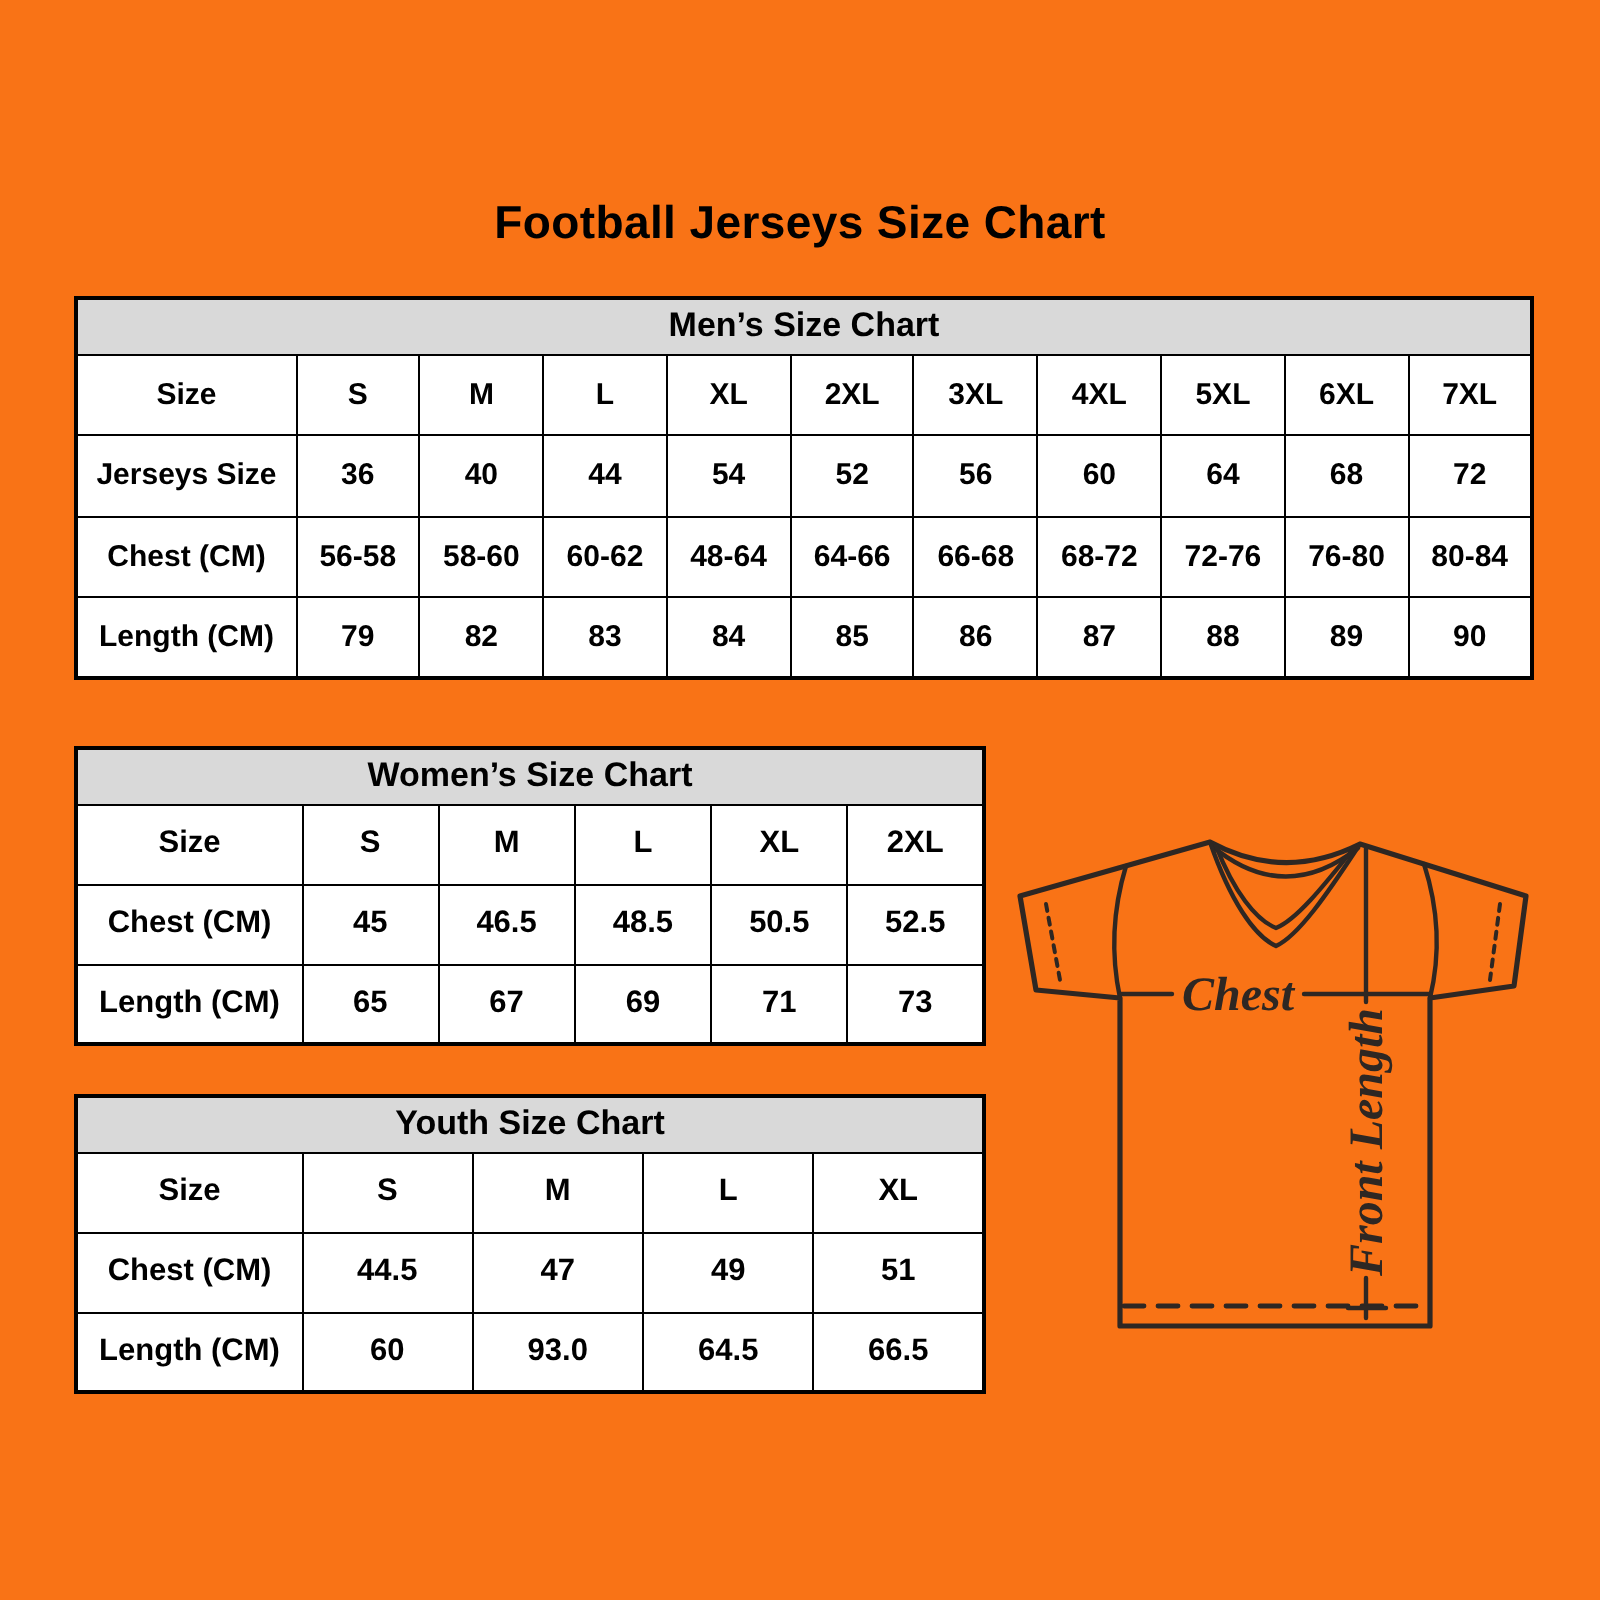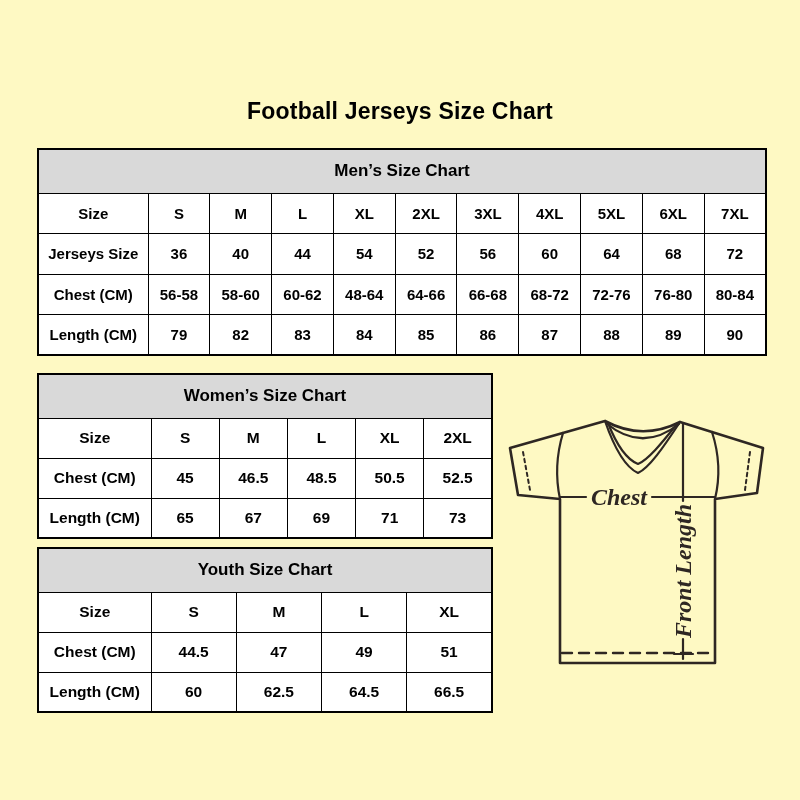--- a/index.html
+++ b/index.html
@@ -4,40 +4,40 @@
 <style>
   :root{
     --header-bg:#d9d9d9;
     --table-border:#000000;
     --text-color:#000000;
     --diagram-line:#2e2723;
   }
   *{margin:0;padding:0;box-sizing:border-box;}
   html,body{background:#ffffff;}
   .canvas{
-    position:relative;width:800px;height:800px;background:#fef9c3;overflow:hidden;
+    position:relative;width:800px;height:800px;background:#f97316;overflow:hidden;
     font-family:"Liberation Sans",sans-serif;color:var(--text-color);
   }
   .page-title{
     position:absolute;left:0;top:98px;width:800px;text-align:center;
     font-size:23px;font-weight:bold;letter-spacing:.2px;
   }
   table.size-table{
     position:absolute;border-collapse:collapse;table-layout:fixed;background:#fff;
     border:2.5px solid var(--table-border);
   }
   #men-table{left:37px;top:148px;width:730px;}
   #women-table{left:37px;top:373px;width:456px;}
   #youth-table{left:37px;top:547px;width:456px;padding-left:24px;}
   .size-table th,.size-table td{
     border:1.5px solid var(--table-border);text-align:center;vertical-align:middle;
     color:var(--text-color);overflow:hidden;
   }
   .size-table th.tbl-title{
-    background:var(--header-bg);height:44px;font-size:17px;font-weight:bold;
+    background:var(--header-bg);height:28px;font-size:17px;font-weight:bold;
   }
   .size-table td{height:40px;font-size:15.5px;font-weight:bold;}
   #men-table td{height:40.5px;font-size:15px;}
   
   .jersey-svg{position:absolute;left:505px;top:408px;}
   .jl{stroke:var(--diagram-line);stroke-width:2.2;fill:none;stroke-linejoin:round;stroke-linecap:round;}
   .jl.thick{stroke-width:2.6;}
   .jl.dash-small{stroke-dasharray:3.5 3.5;stroke-width:2;}
   .jl.dash-big{stroke-dasharray:10 7;stroke-width:2.4;}
   .jtext{
@@ -187,21 +187,21 @@
         <tr>
           <td>Chest (CM)</td>
           <td>44.5</td>
           <td>47</td>
           <td>49</td>
           <td>51</td>
         </tr>
         <tr>
           <td>Length (CM)</td>
           <td>60</td>
-          <td>62.5</td>
+          <td>93.0</td>
           <td>64.5</td>
           <td>66.5</td>
         </tr>
       </tbody>
   </table>
 
   <svg class="jersey-svg" width="270" height="258" viewBox="0 0 270 258">
 
     <path class="jl thick" d="M100,13 L5,40 L13,87 L55,91 L55,255 L210,255 L210,91 L252,85 L258,40 L175,14 Q137,33 100,13 Z"></path>
 

